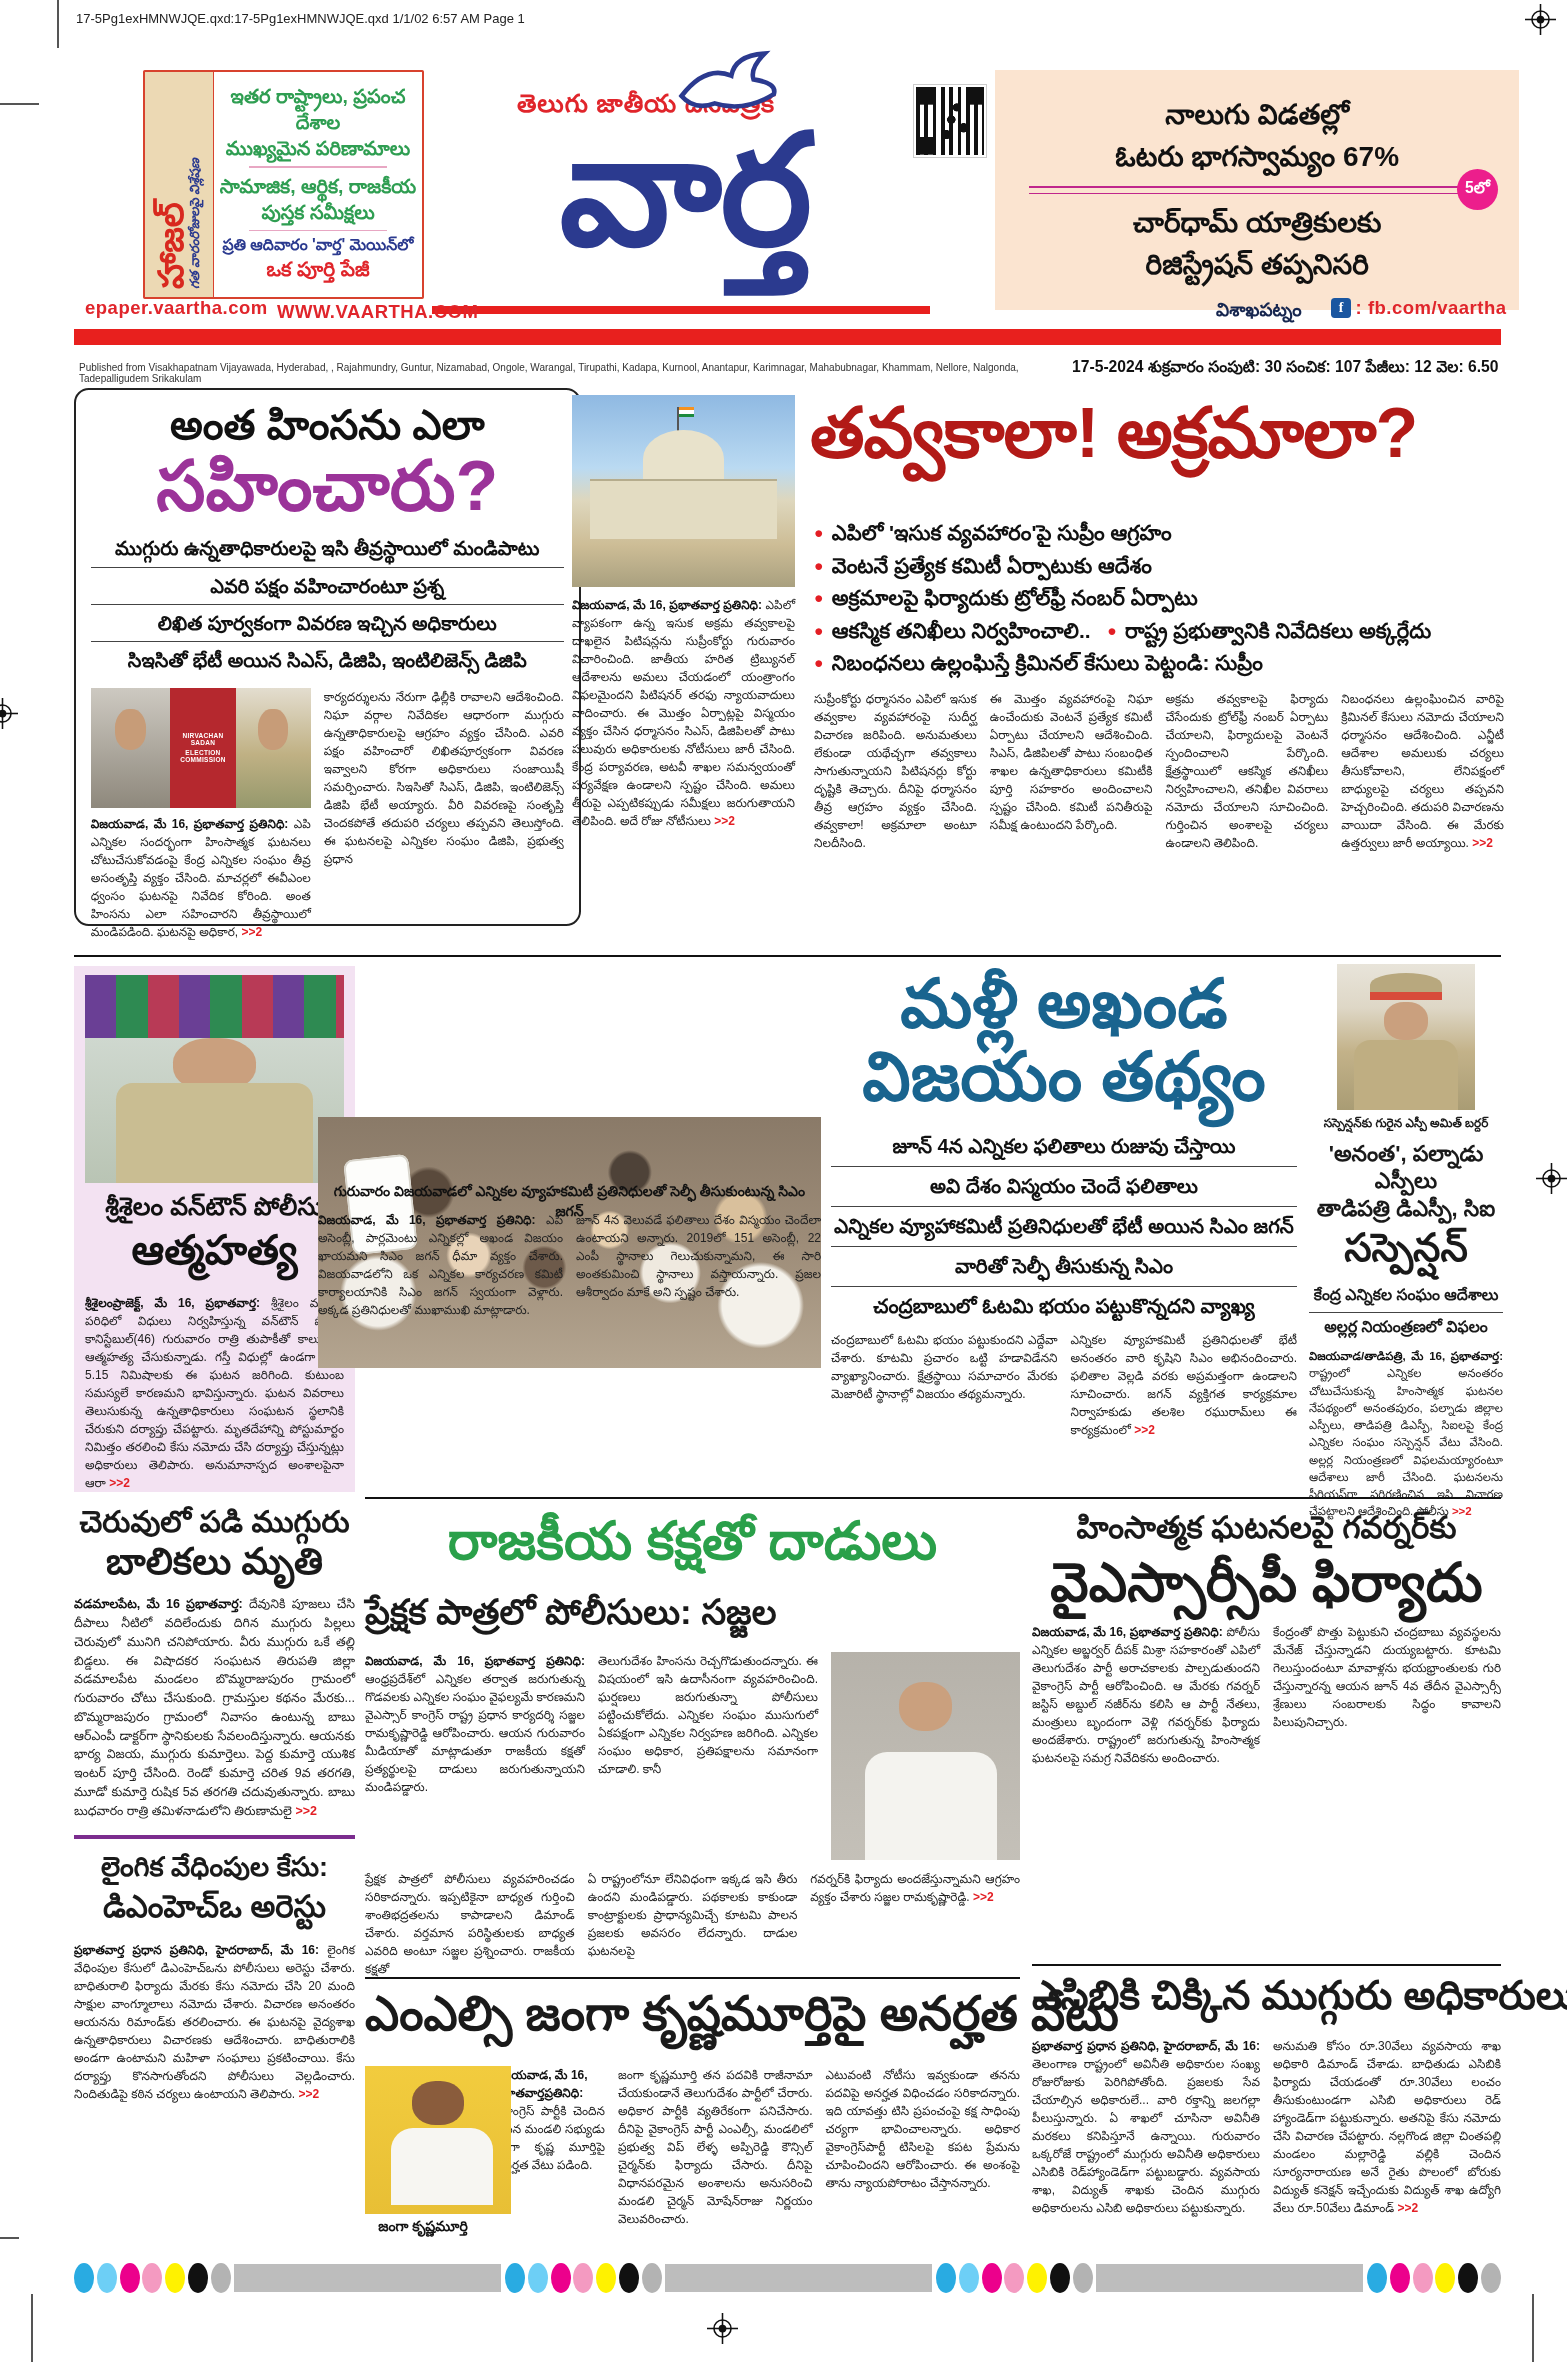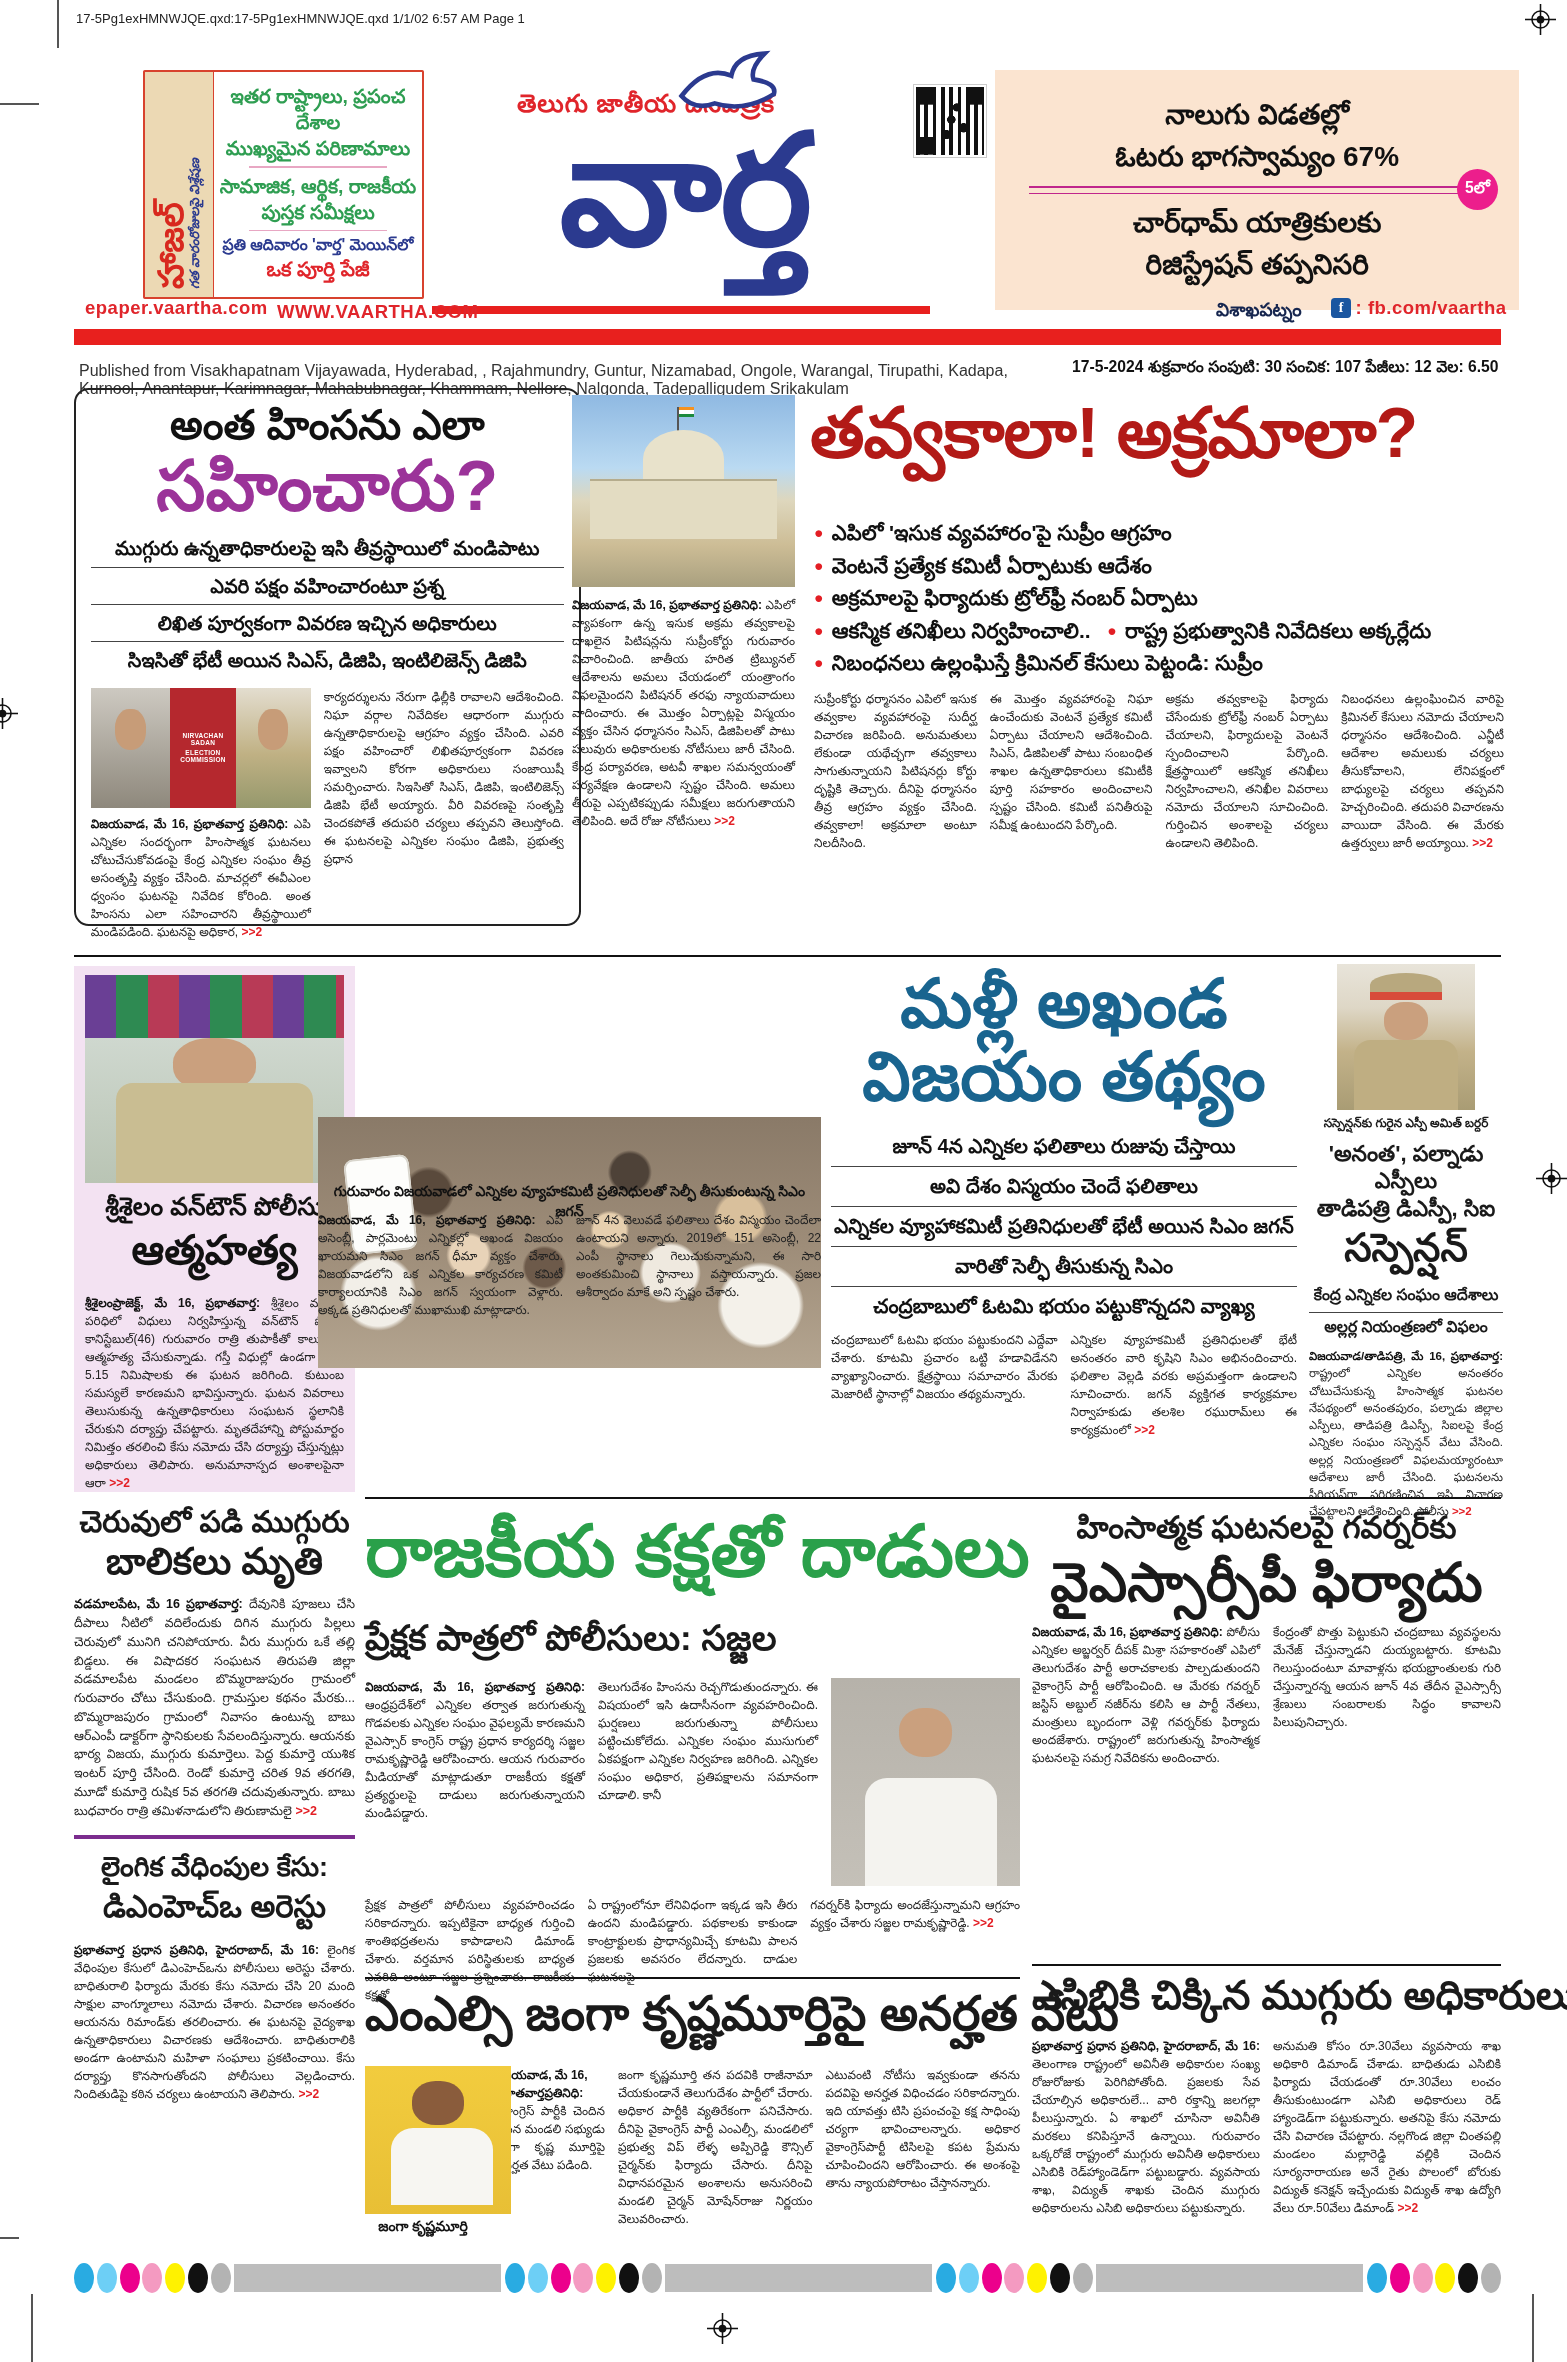--- a/index.html
+++ b/index.html
@@ -26,36 +26,36 @@
   .promoR{background:#fbe4d0;display:flex;flex-direction:column;justify-content:center;align-items:center;padding:7.4px 9.2px;}
   .promoR .l1{font-weight:800;font-size:28px;color:#111;line-height:1.5;text-align:center;}
   .rdiv{position:relative;width:90%;height:5.5px;border-top:2.8px solid #c0268c;border-bottom:1.8px solid #c0268c;margin:7.4px 0;}
   .badge5{position:absolute;right:-13px;top:-18.5px;width:41px;height:41px;border-radius:50%;
           background:#ec1e8c;color:#fff;font-weight:bold;font-size:15.7px;display:flex;align-items:center;justify-content:center;}
   .webline{font-weight:800;font-size:18.5px;color:#e0252b;letter-spacing:0.5px;}
   .city{font-weight:bold;font-size:18.5px;color:#16264f;}
   .fbsq{display:inline-flex;width:20px;height:20px;background:#1a56a0;color:#fff;border-radius:3.7px;
         align-items:center;justify-content:center;font-weight:bold;font-size:14px;font-family:"Liberation Serif",serif;}
   .redbar{background:#e8201e;}
-  .publine{font-size:16px;color:#333;}
+  .publine{font-size:10px;color:#333;}
   .dateline-top{font-weight:800;font-size:15.7px;color:#111;}
   
   .boxA{border:2.3px solid #222;border-radius:14.8px;padding:13px 14.8px 9.2px;}
   .a-h1{font-weight:800;font-size:41px;color:#111;text-align:center;line-height:1.1;}
   .a-h2{font-weight:800;font-size:70px;color:#9b3399;text-align:center;line-height:1.05;margin-top:1.8px;}
   .subline{font-weight:bold;font-size:19.4px;color:#111;text-align:center;padding:5.5px 0;line-height:1.3;}
   .subline+.subline{border-top:1.4px solid #444;}
   .bullets{display:flex;flex-wrap:wrap;}
   .bullet{font-weight:bold;font-size:21px;color:#111;line-height:1.55;margin-right:16.6px;}
   .bullet::before{content:"●";color:#e31e24;margin-right:8.3px;font-size:15.7px;vertical-align:1.8px;}
   .mainhead{color:#b21a17;font-weight:800;font-size:70px;white-space:nowrap;letter-spacing:-0.9px;}
   .tealhead{color:#19648f;font-weight:800;font-size:68px;line-height:1.08;text-align:center;}
   .subcenter{font-weight:bold;font-size:20px;color:#111;text-align:center;padding:6.5px 0;line-height:1.3;border-bottom:1.4px solid #444;}
   .subcenter:last-child{border-bottom:none;}
-  .greenhead{color:#2aa04a;font-weight:800;font-size:72px;white-space:nowrap;}
+  .greenhead{color:#2aa04a;font-weight:800;font-size:53px;white-space:nowrap;}
   .caption{font-weight:bold;font-size:14px;color:#111;text-align:center;}
   .colflex{display:flex;gap:13px;}
   .colflex>div{flex:1;}
   
   .ph{position:relative;overflow:hidden;background:#cfc9bd;}
   .sc-photo{background:linear-gradient(180deg,#8fb9e2 0%,#badaf2 38%,#ded7bd 55%,#cdbd96 78%,#a9a07f 100%);}
   .sc-dome{position:absolute;left:32%;top:18%;width:36%;height:30%;background:#e8e2cb;border-radius:50% 50% 0 0;}
   .sc-base{position:absolute;left:8%;top:44%;width:84%;height:30%;background:#e3dcc2;border-top:2.8px solid #b5ac8d;}
   .sc-flag{position:absolute;left:48%;top:6%;width:14.8px;height:10px;background:linear-gradient(180deg,#f6921e 33%,#fff 33%,#fff 66%,#1c8a3c 66%);}
   .sc-pole{position:absolute;left:47%;top:6%;width:1.8px;height:14%;background:#555;}

